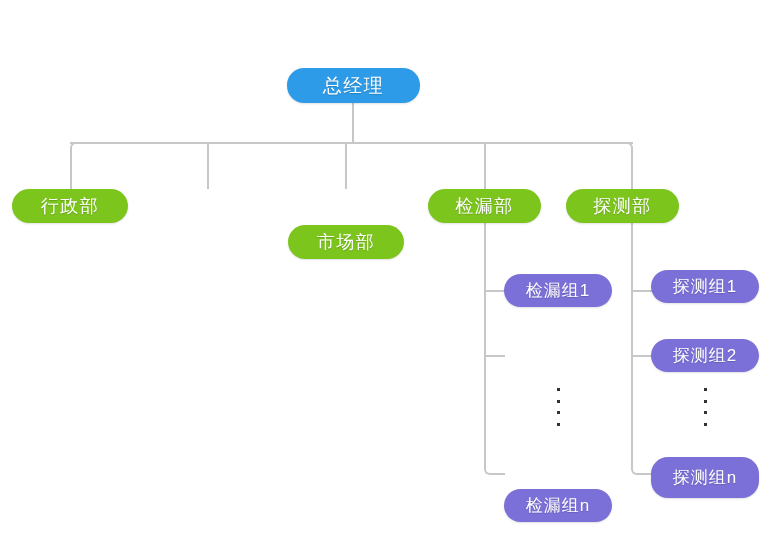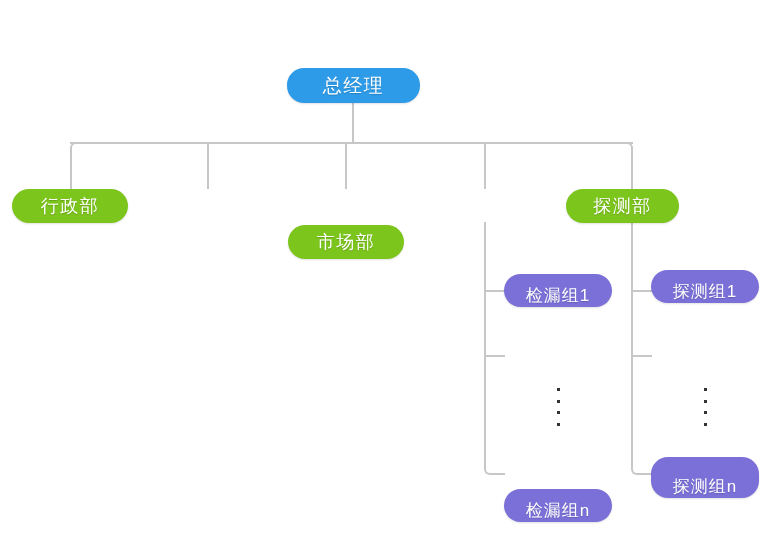--- a/index.html
+++ b/index.html
@@ -40,21 +40,20 @@
   .node-dept {
     background: #7cc51c;
     box-shadow: 0 1px 2px rgba(0,0,0,0.12);
     font-size: 18px;
   }
   .node-team {
     background: #7b70d8;
     box-shadow: 0 1px 2px rgba(0,0,0,0.12);
     font-size: 17px;
     letter-spacing: 1px;
-    align-items: flex-end;
   }
 
   
   .line {
     position: absolute;
     background: #c7c7c7;
   }
   .line-v { width: 2px; }
   .line-h { height: 2px; }
 
@@ -122,38 +121,44 @@
 
   <div class="node node-dept" style="left:12px; top:189px; width:116px; height:34px;text-align:right;">
     <span>行政部</span>
   </div>
 
 
   <div class="node node-dept" style="left:288px; top:189px; width:116px; height:34px;margin-top:36px;">
     <span>市场部</span>
   </div>
 
+  <div class="node node-dept" style="left:428px; top:189px; width:113px; height:34px;">
+    <span>检漏部</span>
+  </div>
 
   <div class="node node-dept" style="left:566px; top:189px; width:113px; height:34px;">
     <span>探测部</span>
   </div>
 
   <div class="node node-team" style="left:504px; top:274px; width:108px; height:33px;">
     <span>检漏组1</span>
   </div>
 
 
   <div class="node node-team" style="left:504px; top:457px; width:108px; height:33px;margin-top:32px;">
     <span>检漏组n</span>
   </div>
 
   <div class="node node-team" style="left:651px; top:270px; width:108px; height:33px;">
     <span>探测组1</span>
   </div>
 
+  <div class="node node-team" style="left:651px; top:339px; width:108px; height:33px;">
+    <span>探测组2</span>
+  </div>
 
   <div class="node node-team" style="left:651px; top:457px; width:108px; height:41px;">
     <span>探测组n</span>
   </div>
 
   <div class="ellipsis" style="left:553px; top:388px; height:38px;">
     <span class="dot"></span>
     <span class="dot"></span>
     <span class="dot"></span>
     <span class="dot"></span>

